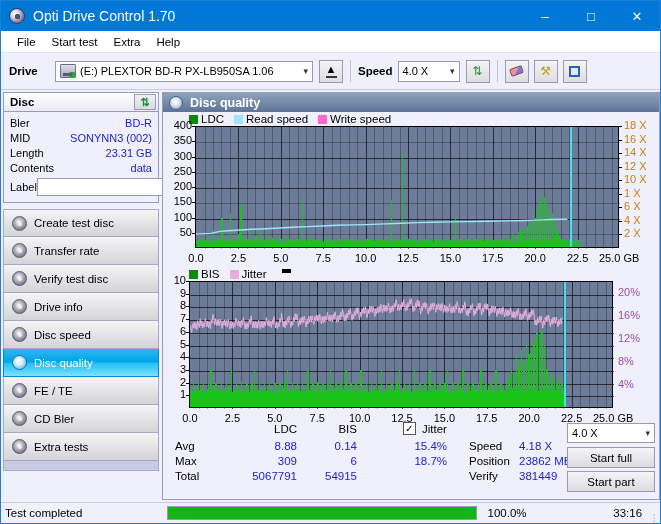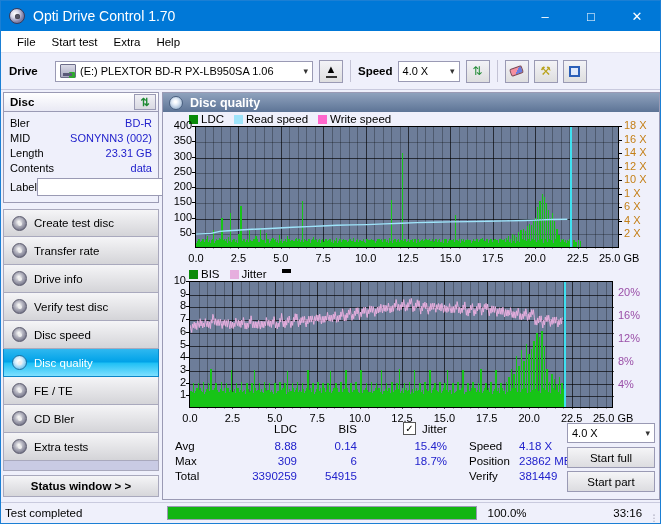--- a/index.html
+++ b/index.html
@@ -335,25 +335,25 @@
       <div class="nav-item">
         <span class="nav-ico"></span>
         <span>Create test disc</span>
       </div>
       <div class="nav-item">
         <span class="nav-ico"></span>
         <span>Transfer rate</span>
       </div>
       <div class="nav-item">
         <span class="nav-ico"></span>
-        <span>Drive info</span>
+        <span>Verify test disc</span>
       </div>
       <div class="nav-item">
         <span class="nav-ico"></span>
-        <span>Verify test disc</span>
+        <span>Drive info</span>
       </div>
       <div class="nav-item">
         <span class="nav-ico"></span>
         <span>Disc speed</span>
       </div>
       <div class="nav-item active">
         <span class="nav-ico"></span>
         <span>Disc quality</span>
       </div>
       <div class="nav-item">
@@ -364,21 +364,20 @@
         <span class="nav-ico"></span>
         <span>CD Bler</span>
       </div>
       <div class="nav-item">
         <span class="nav-ico"></span>
         <span>Extra tests</span>
       </div>
       <div class="nav-spacer"></div>
     </div>
 
-    <div class="statuswin">Status window &gt; &gt;</div>
   </div>
 
   <div class="rightpanel">
 
     <div class="dq-hdr">
       <span class="dq-ico"></span>
       <span>Disc quality</span>
     </div>
 
     <div class="chartwrap">
@@ -1570,21 +1569,21 @@
         <span class="stv" style="left:78px;top:17px;width:50px;">8.88</span>
         <span class="stv" style="left:138px;top:17px;width:50px;">0.14</span>
         <span class="stv" style="left:232px;top:17px;width:46px;">15.4%</span>
 
         <span class="st" style="left:6px;top:32px;">Max</span>
         <span class="stv" style="left:78px;top:32px;width:50px;">309</span>
         <span class="stv" style="left:138px;top:32px;width:50px;">6</span>
         <span class="stv" style="left:232px;top:32px;width:46px;">18.7%</span>
 
         <span class="st" style="left:6px;top:47px;">Total</span>
-        <span class="stv" style="left:60px;top:47px;width:68px;">3390259</span>
+        <span class="stv" style="left:60px;top:47px;width:68px;">5067791</span>
         <span class="stv" style="left:130px;top:47px;width:58px;">54915</span>
 
         <span class="st" style="left:300px;top:17px;">Speed</span>
         <span class="stv" style="left:350px;top:17px;width:60px;text-align:left;">4.18 X</span>
         <span class="st" style="left:300px;top:32px;">Position</span>
         <span class="stv" style="left:350px;top:32px;width:70px;text-align:left;">23862 MB</span>
         <span class="st" style="left:300px;top:47px;">Verify</span>
         <span class="stv" style="left:350px;top:47px;width:70px;text-align:left;">381449</span>
 
         <div class="combo spdcombo2" style="left:398px;top:0px;">

